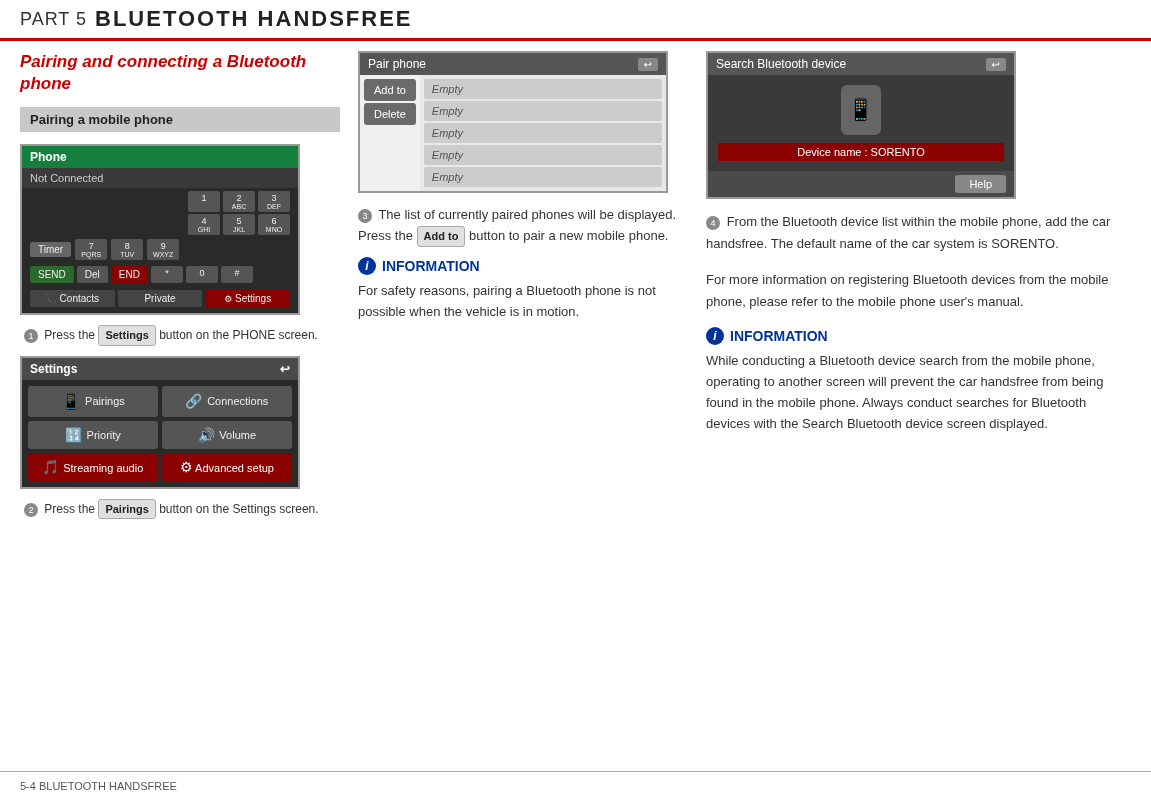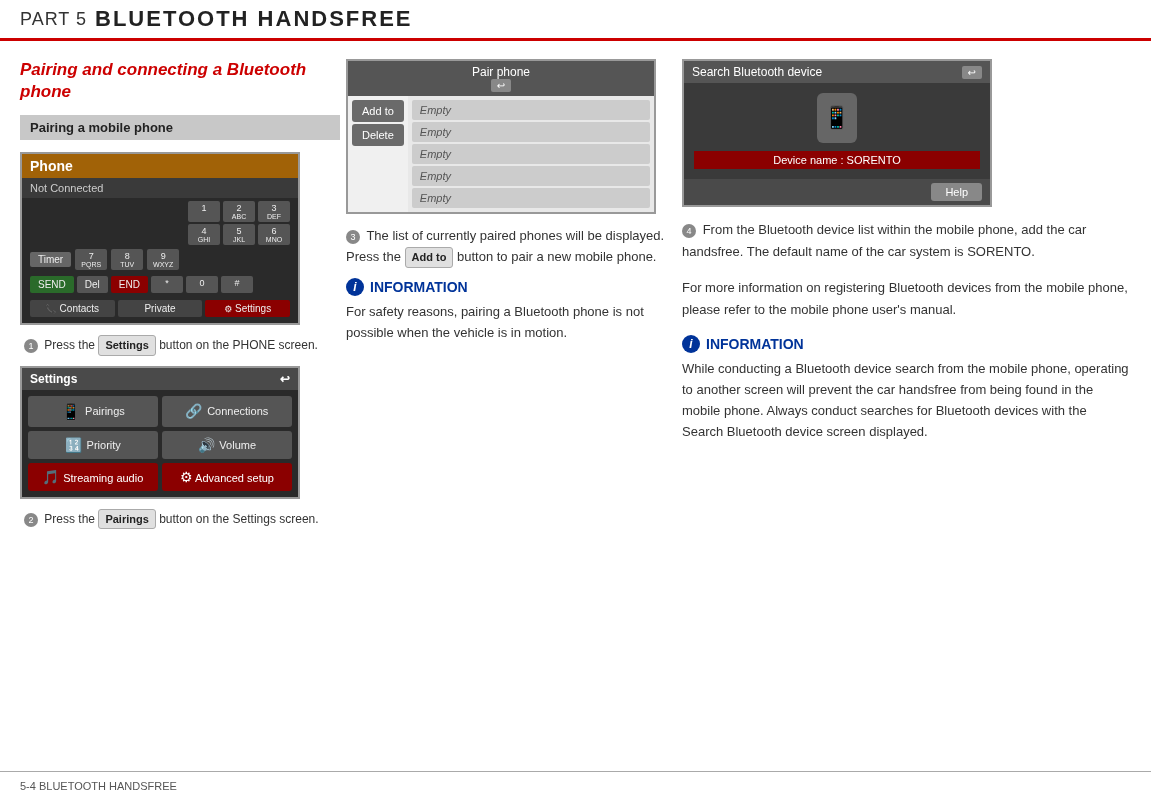--- a/index.html
+++ b/index.html
@@ -31,22 +31,22 @@
       font-weight: 900;
       color: #222;
       letter-spacing: 2px;
       margin-left: 8px;
     }
 
     
     .content {
       display: flex;
       flex-direction: row;
-      padding: 18px 20px 10px 20px;
-      gap: 6px;
+      padding: 10px 20px 10px 20px;
+      gap: 18px;
       height: calc(798px - 55px - 30px);
     }
 
     
     .col-left {
       width: 320px;
       flex-shrink: 0;
     }
 
     .section-title {
@@ -70,23 +70,23 @@
     
     .screen-mockup {
       border: 2px solid #999;
       background: #2a2a2a;
       margin-bottom: 10px;
       padding: 0;
       width: 280px;
     }
 
     .phone-header-bar {
-      background: #a16207;
-      color: #fff;
-      font-size: 14px;
+      background: #15803d;
+      color: #fff;
+      font-size: 12px;
       font-weight: bold;
       padding: 4px 8px;
     }
 
     .phone-not-connected {
       background: #3a3a3a;
       color: #ccc;
       font-size: 11px;
       padding: 4px 8px;
       display: flex;
@@ -238,21 +238,20 @@
       margin-bottom: 12px;
     }
     .pair-header {
       background: #555;
       color: #fff;
       font-size: 12px;
       padding: 4px 8px;
       display: flex;
       justify-content: space-between;
       align-items: center;
-      flex-direction: column;
     }
     .pair-body {
       display: flex;
       gap: 0;
     }
     .pair-left-btns {
       display: flex;
       flex-direction: column;
       gap: 2px;
       padding: 4px;

